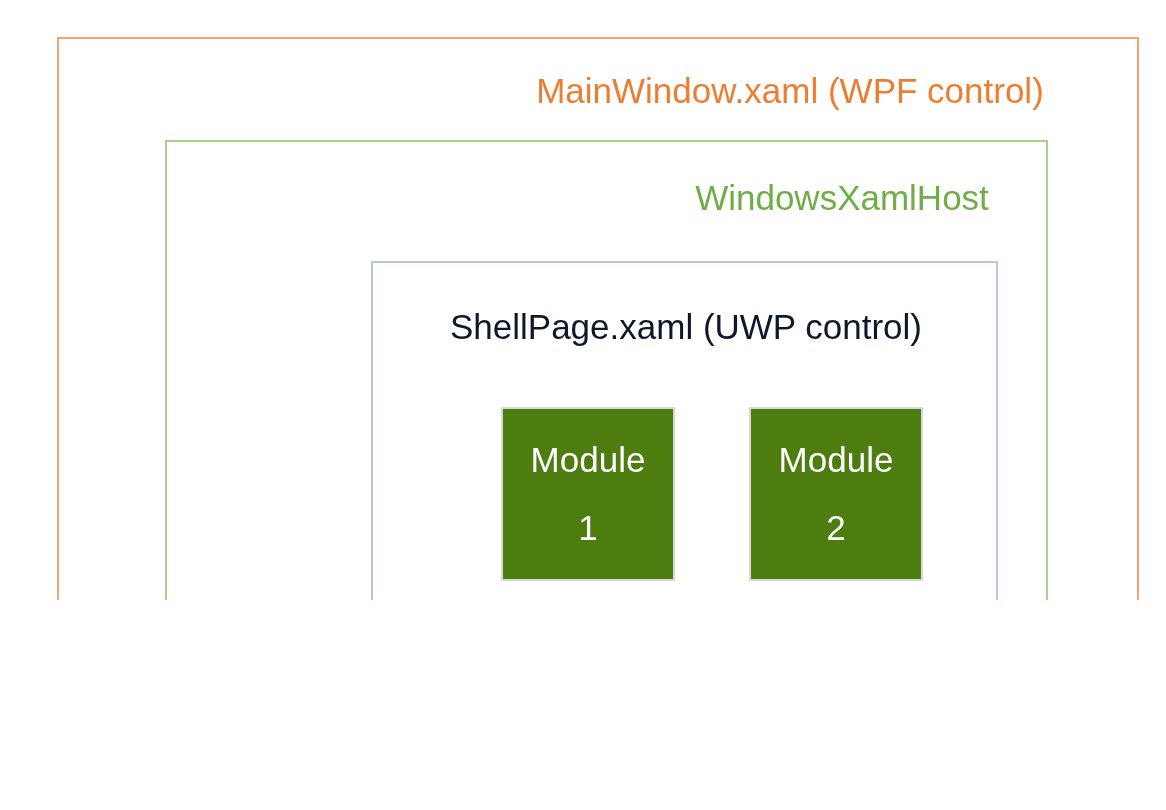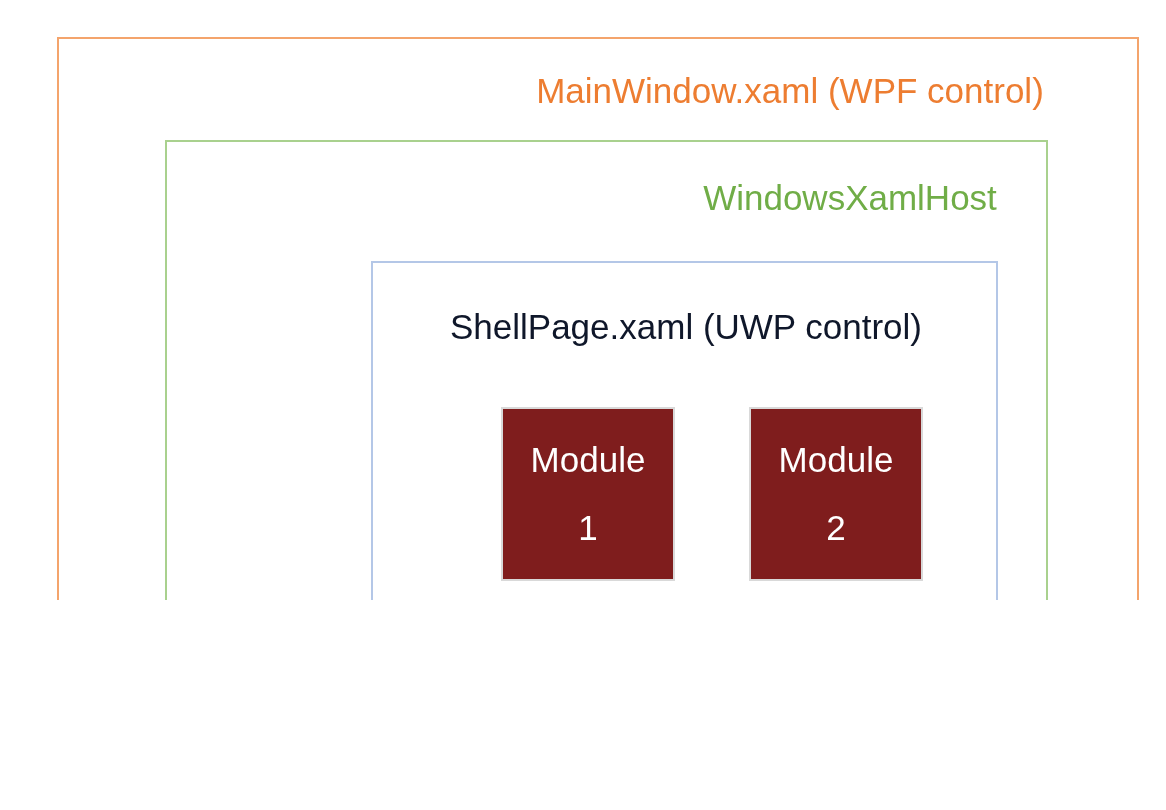--- a/index.html
+++ b/index.html
@@ -52,21 +52,21 @@
   }
   .label-shell {
     left: 686px; top: 309px;
     color: #4472C4;
   }
   .module {
     position: absolute;
     box-sizing: border-box;
     width: 174px; height: 174px;
     top: 407px;
-    background: #7f1d1d;
+    background: #4d7c0f;
     border: 2px solid #D9D9D9;
     display: flex;
     flex-direction: column;
     align-items: center;
     justify-content: center;
     color: #ffffff;
     font-size: 35px;
     line-height: 1.5;
     text-align: center;
     gap: 16px;
@@ -78,21 +78,21 @@
 <body>
 
 <div class="canvas">
 
   <div class="box box-outer"></div>
 
   <div class="diagram-label label-outer" style="color: rgb(237, 125, 49);">MainWindow.xaml (WPF control)</div>
 
   <div class="box box-host"></div>
 
-  <div class="diagram-label label-host" style="color: rgb(112, 173, 71); margin-left: 8px;">WindowsXamlHost</div>
+  <div class="diagram-label label-host" style="color: rgb(112, 173, 71);">WindowsXamlHost</div>
 
   <div class="box box-shell"></div>
 
   <div class="diagram-label label-shell" style="color: #0f172a;">ShellPage.xaml (UWP control)</div>
 
   <div class="module module-1">
     <span>Module</span>
     <span>1</span>
   </div>
 

